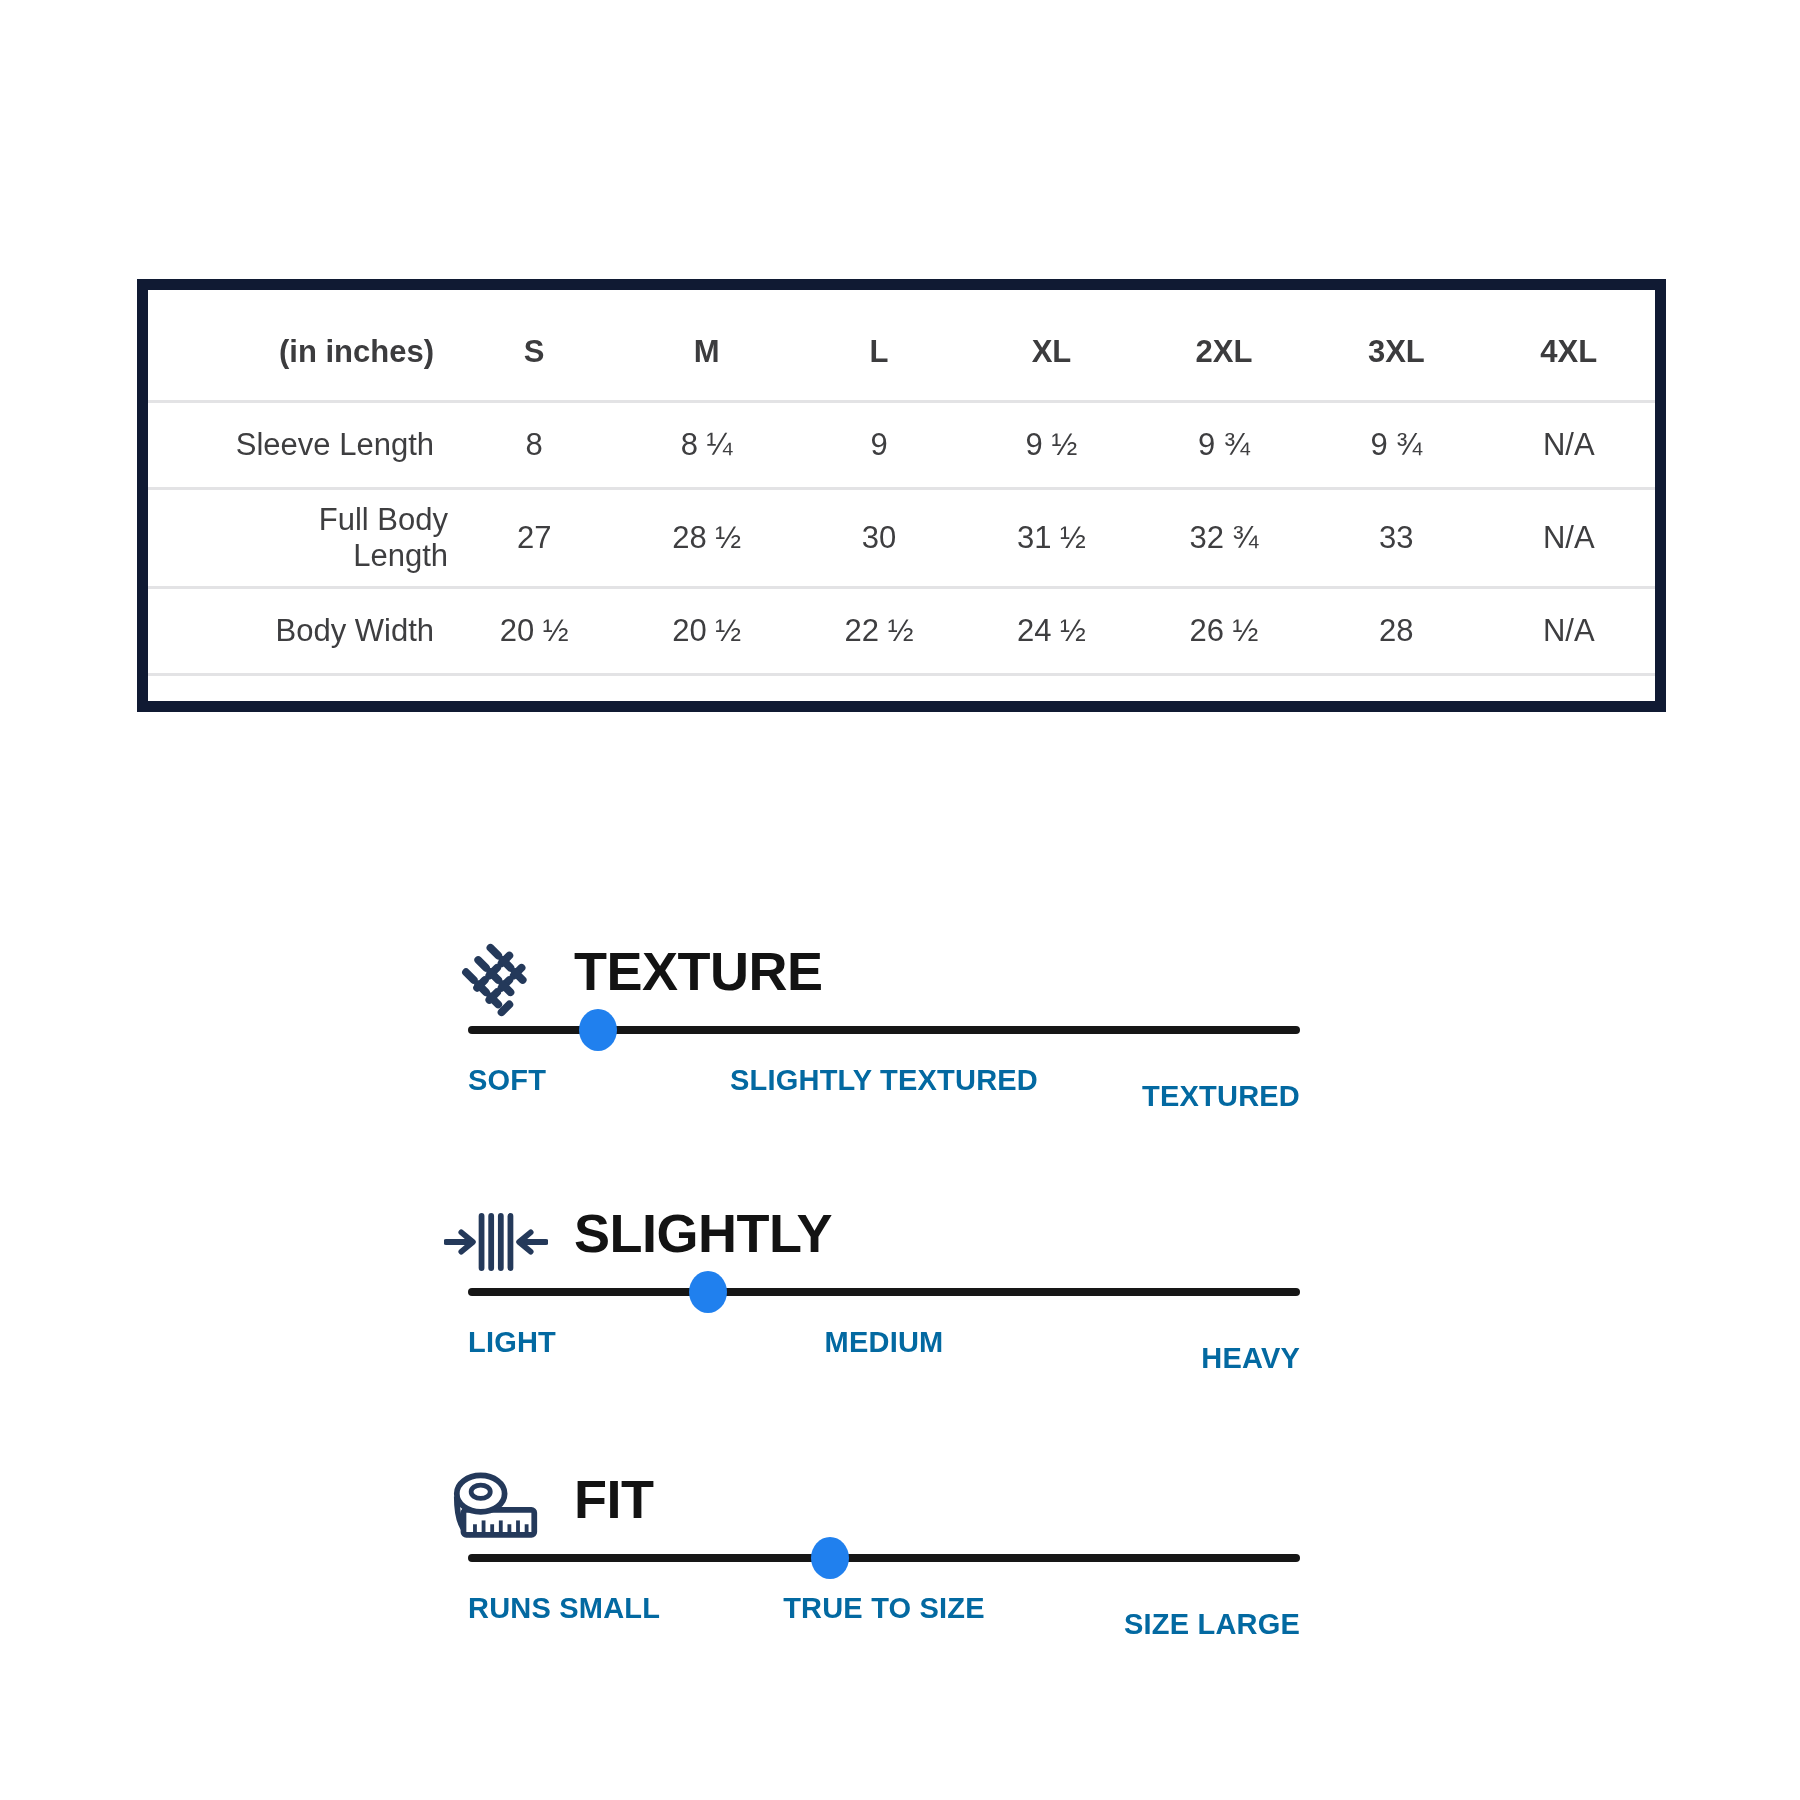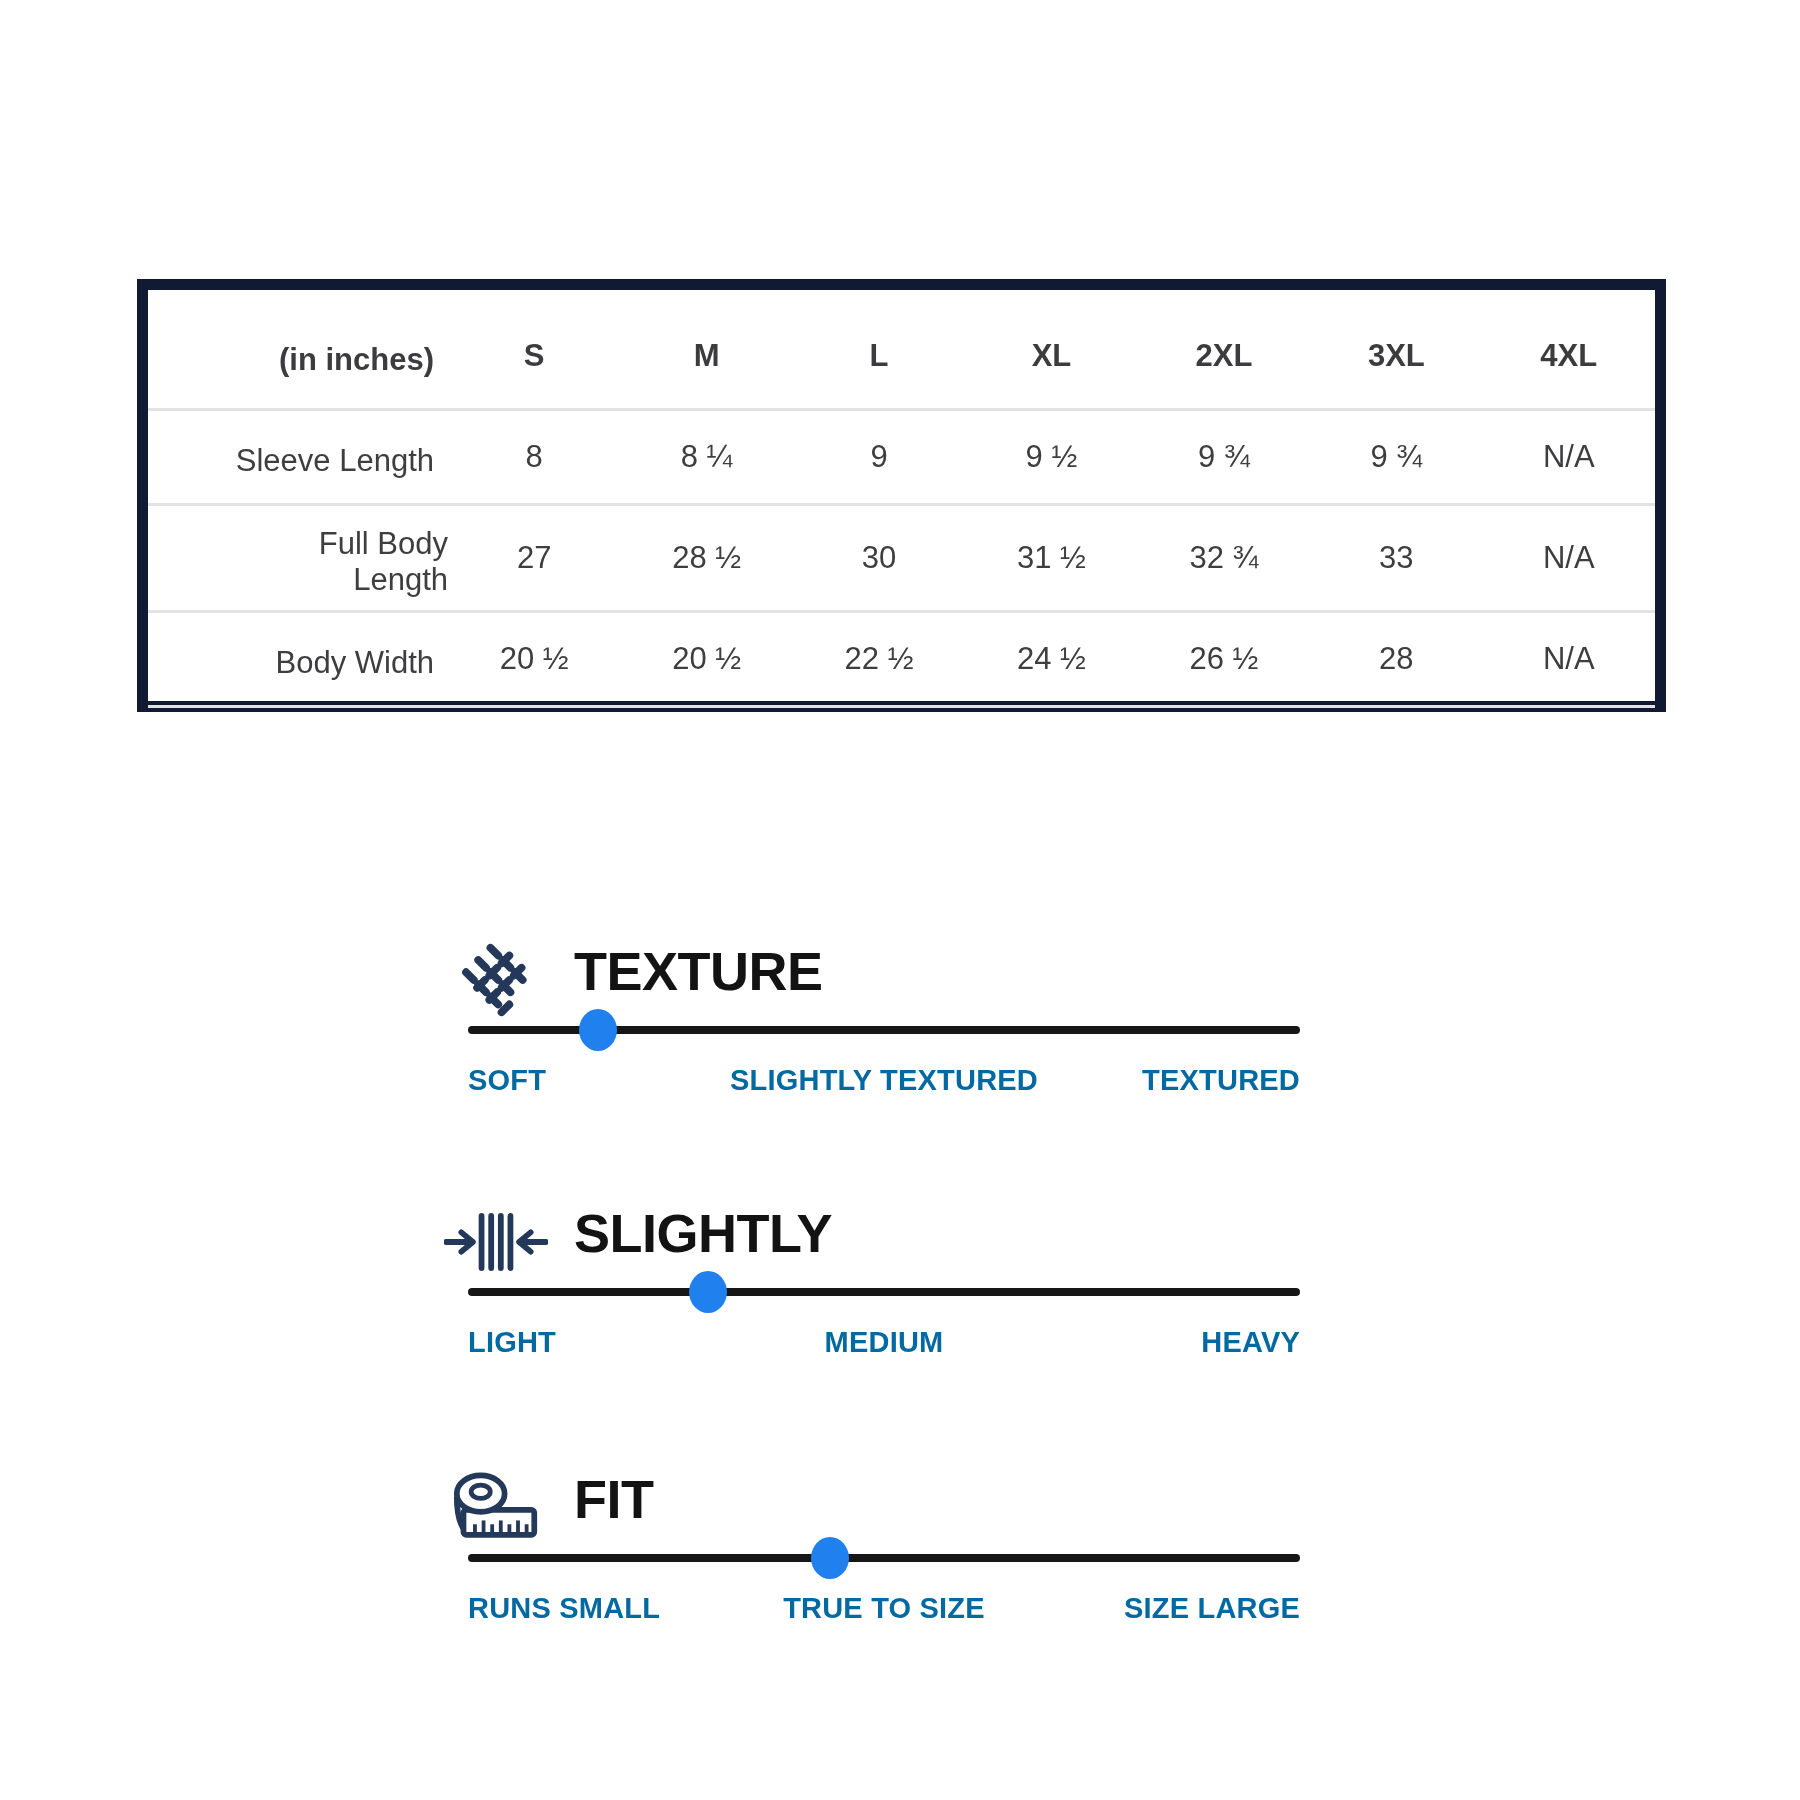--- a/index.html
+++ b/index.html
@@ -23,21 +23,21 @@
     border-bottom:3px solid #e3e3e5;padding:24px 0;
   }
   table.size-table thead th{
     font-weight:bold;color:#3c3c3e;padding:34px 0 30px 0;
   }
   table.size-table .row-label,
   table.size-table thead th.row-label{
     text-align:right;padding-right:14px;
   }
   table.size-table .row-label span{
-    display:inline-block;max-width:205px;margin-top:8px;
+    display:inline-block;max-width:205px;
   }
   table.size-table tr.row-fullbody td{padding:12px 0;}
   
   .spec-section{position:absolute;left:468px;width:832px;}
   .sec-head{
     position:absolute;top:0;left:-26px;height:80px;
     display:flex;gap:24px;
   }
   .sec-icon{width:108px;display:flex;justify-content:center;align-items:center;flex:none;}
   .sec-title{
@@ -52,21 +52,21 @@
     position:absolute;top:50%;width:38px;height:42px;border-radius:50%;
     background:#2080ee;transform:translate(-50%,-50%);
   }
   .sec-labels{position:absolute;top:124px;left:0;width:832px;height:36px;}
   .sec-labels .lab{
     position:absolute;top:0;font-size:29px;font-weight:bold;color:#0369a1;
     white-space:nowrap;letter-spacing:0.2px;
   }
   .lab-left{left:0;}
   .lab-center{left:50%;transform:translateX(-50%);}
-  .lab-right{right:0;}
+  .lab-right{right:0;margin-top:16px;}
   #section-texture{top:940px;}
   #section-thickness{top:1202px;}
   #section-fit{top:1468px;}
 </style>
 </head>
 <body>
 
 <div class="size-table-wrap">
   <table class="size-table">
     <colgroup>

